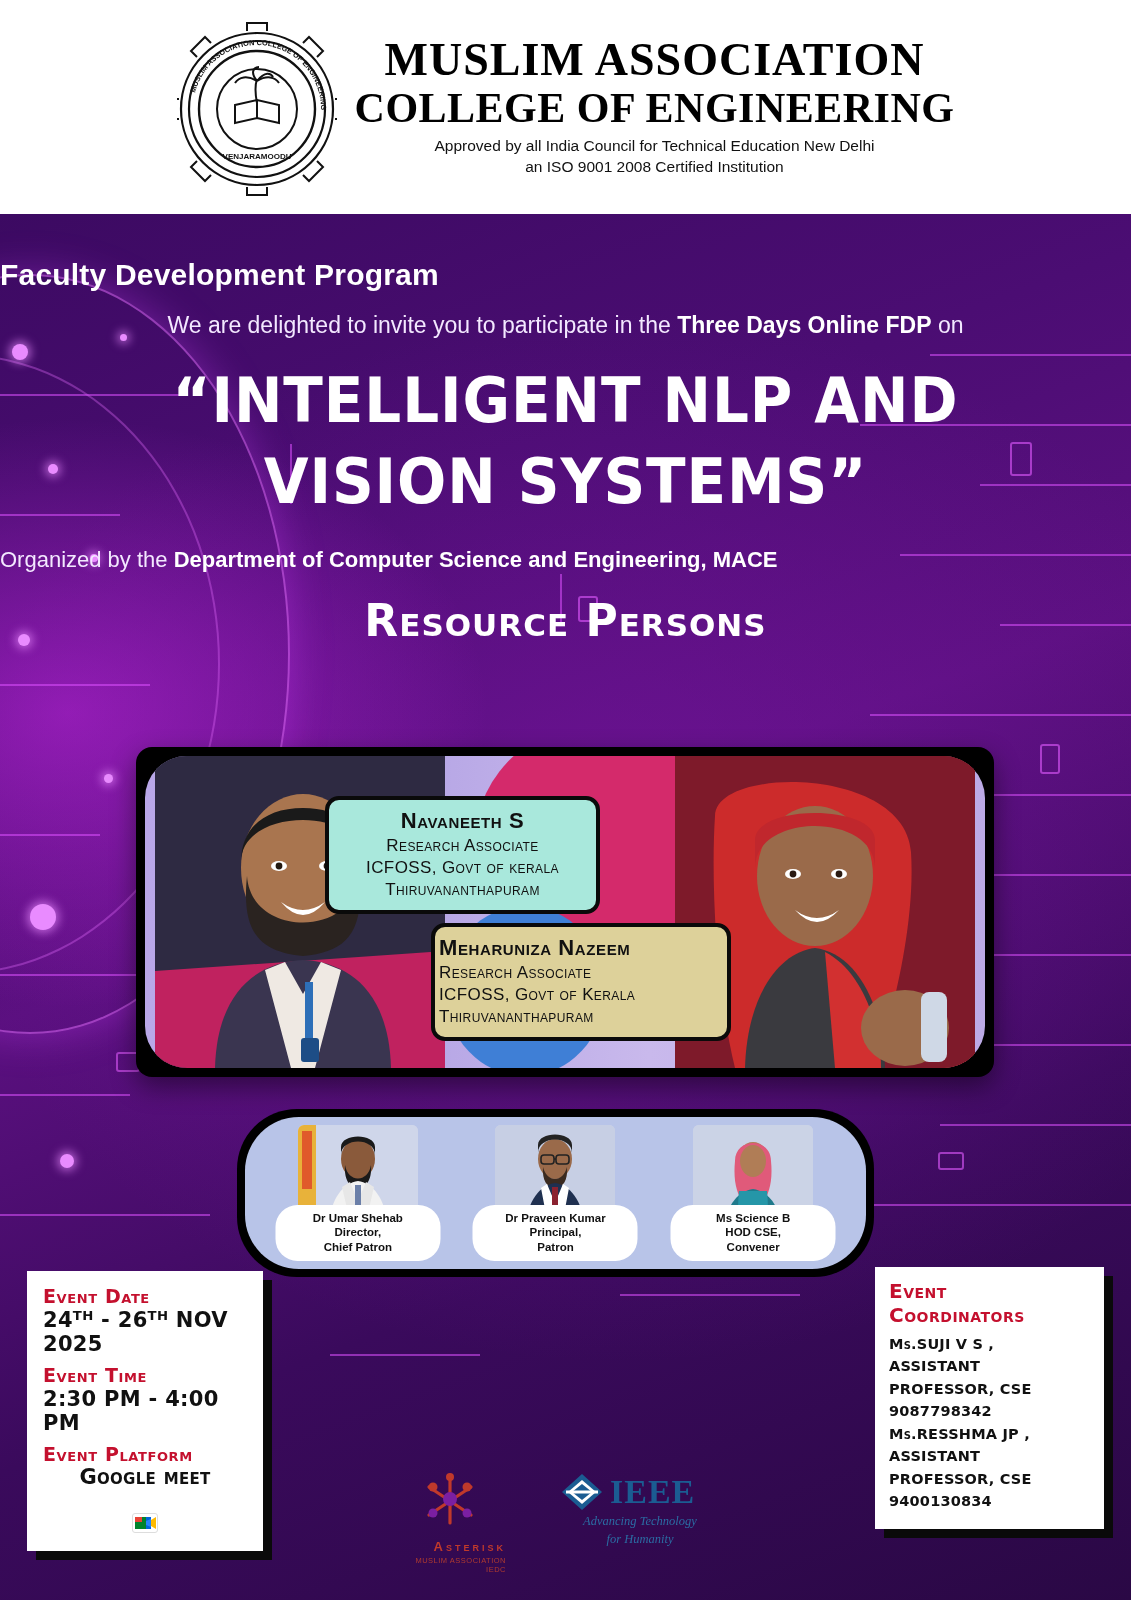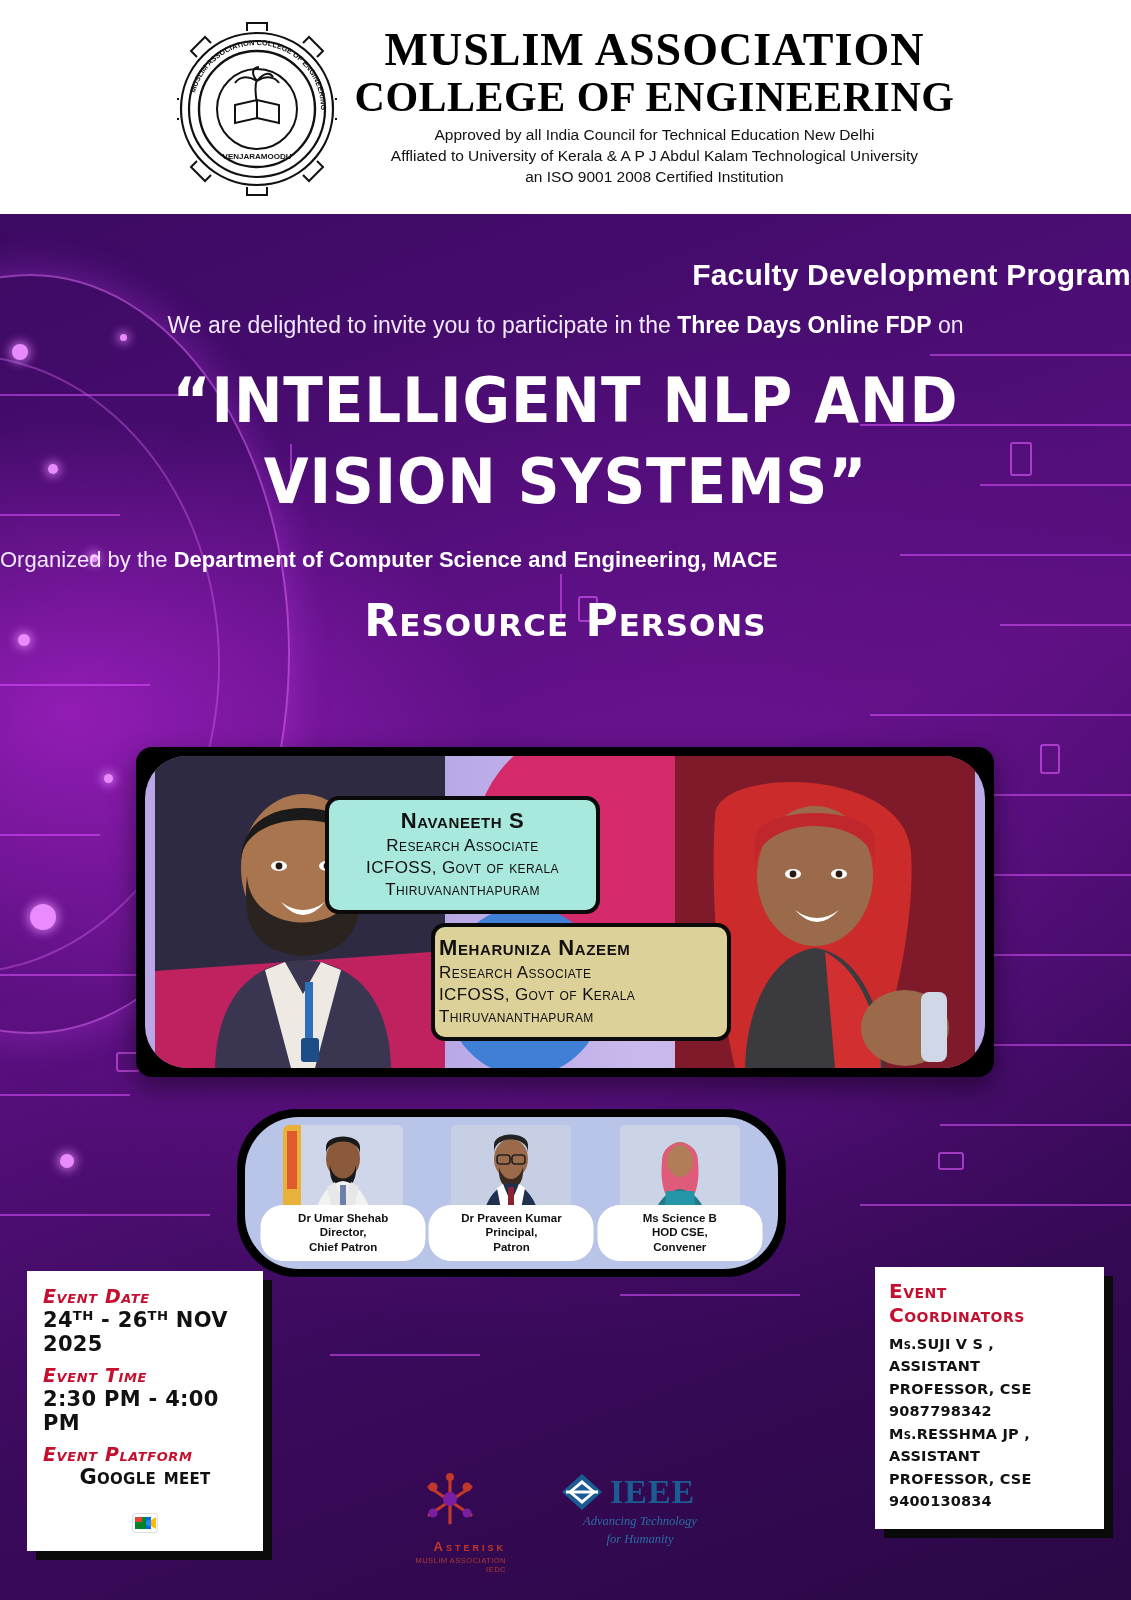--- a/index.html
+++ b/index.html
@@ -52,21 +52,21 @@
     box-shadow: 0 0 40px rgba(210,70,255,0.35);
   }
   .brain-arc2 {
     position: absolute; left: -300px; top: 140px; width: 520px; height: 620px;
     border: 2px solid rgba(230,110,255,0.35); border-radius: 50%;
   }
 
   .content { position: relative; z-index: 5; }
 
   .fdp-title {
-    text-align: right; color: #ffffff; font-size: 30px; font-weight: bold;
+    text-align: left; color: #ffffff; font-size: 30px; font-weight: bold;
     margin-top: 44px; letter-spacing: 0.2px;
   }
   .invite {
     text-align: center; color: #f3e8ff; font-size: 23px; margin-top: 20px;
   }
   .invite b { color: #ffffff; }
 
   .main-title {
     text-align: center; color: #ffffff;
     font-family: "DejaVu Sans", sans-serif;
@@ -120,21 +120,21 @@
     position: absolute; left: 286px; top: 167px; width: 300px;
     background: #ddd19a; border: 4px solid #0a0a0a; border-radius: 14px;
     padding: 8px 4px 10px; text-align: left;
     font-variant: small-caps; color: #111;
   }
   .name-plate2 .n1 { font-size: 22px; font-weight: bold; letter-spacing: 0.6px; }
   .name-plate2 .n2 { font-size: 17px; letter-spacing: 0.4px; margin-top: 2px; }
 
   
   .patron-card {
-    position: absolute; left: 237px; top: 895px; width: 549px; height: 168px;
+    position: absolute; left: 237px; top: 895px; width: 637px; height: 168px;
     background: #000; border-radius: 60px; padding: 8px;
   }
   .patron-inner {
     width: 100%; height: 100%; border-radius: 54px;
     background: #b8c4e8; display: flex; align-items: flex-end;
     justify-content: space-around; padding: 0 14px 0;
     position: relative; overflow: hidden;
   }
   .patron { width: 170px; position: relative; height: 100%; }
   .patron-photo {
@@ -153,21 +153,20 @@
   
   .event-box {
     position: absolute; left: 27px; top: 1057px; width: 236px;
     background: #ffffff; padding: 14px 16px 18px;
     box-shadow: 9px 9px 0 #0a0a0a;
   }
   .event-box .lbl {
     color: #c4102e; font-weight: bold; font-size: 19px;
     font-variant: small-caps; letter-spacing: 0.6px;
     font-family: "DejaVu Sans", sans-serif;
-    font-style: italic;
   }
   .event-box .val {
     color: #111; font-weight: bold; font-size: 21px; margin: 1px 0 8px;
     font-variant: small-caps; letter-spacing: 0.3px;
     font-family: "DejaVu Sans", sans-serif;
   }
   .meet-row { display: flex; align-items: center; gap: 24px; flex-direction: column; }
   .meet-icon {
     width: 26px; height: 20px; border-radius: 3px; position: relative;
     background: #fff; border: 1px solid #ddd; overflow: hidden;
@@ -258,21 +257,20 @@
             <path id="ringpath" d="M -64,0 A 64,64 0 1 1 64,0" fill="none"></path>
             <text y="50" text-anchor="middle" font-family="Liberation Sans, sans-serif" font-size="8" font-weight="bold" fill="#111">VENJARAMOODU</text>
           </g>
         </g>
       </svg>
     </div>
     <div class="header-text">
       <div class="h-line1">MUSLIM ASSOCIATION</div>
       <div class="h-line2">COLLEGE OF ENGINEERING</div>
       <div class="h-sub">Approved by all India Council for Technical Education New Delhi</div>
-      <div class="h-sub2">Affliated to University of Kerala &amp; A P J Abdul Kalam Technological University</div>
       <div class="h-sub3">an ISO 9001 2008 Certified Institution</div>
     </div>
   </div>
 </div>
 
 <div class="poster">
 
   <div>
     <div class="brain-arc"></div>
     <div class="brain-arc2"></div>

